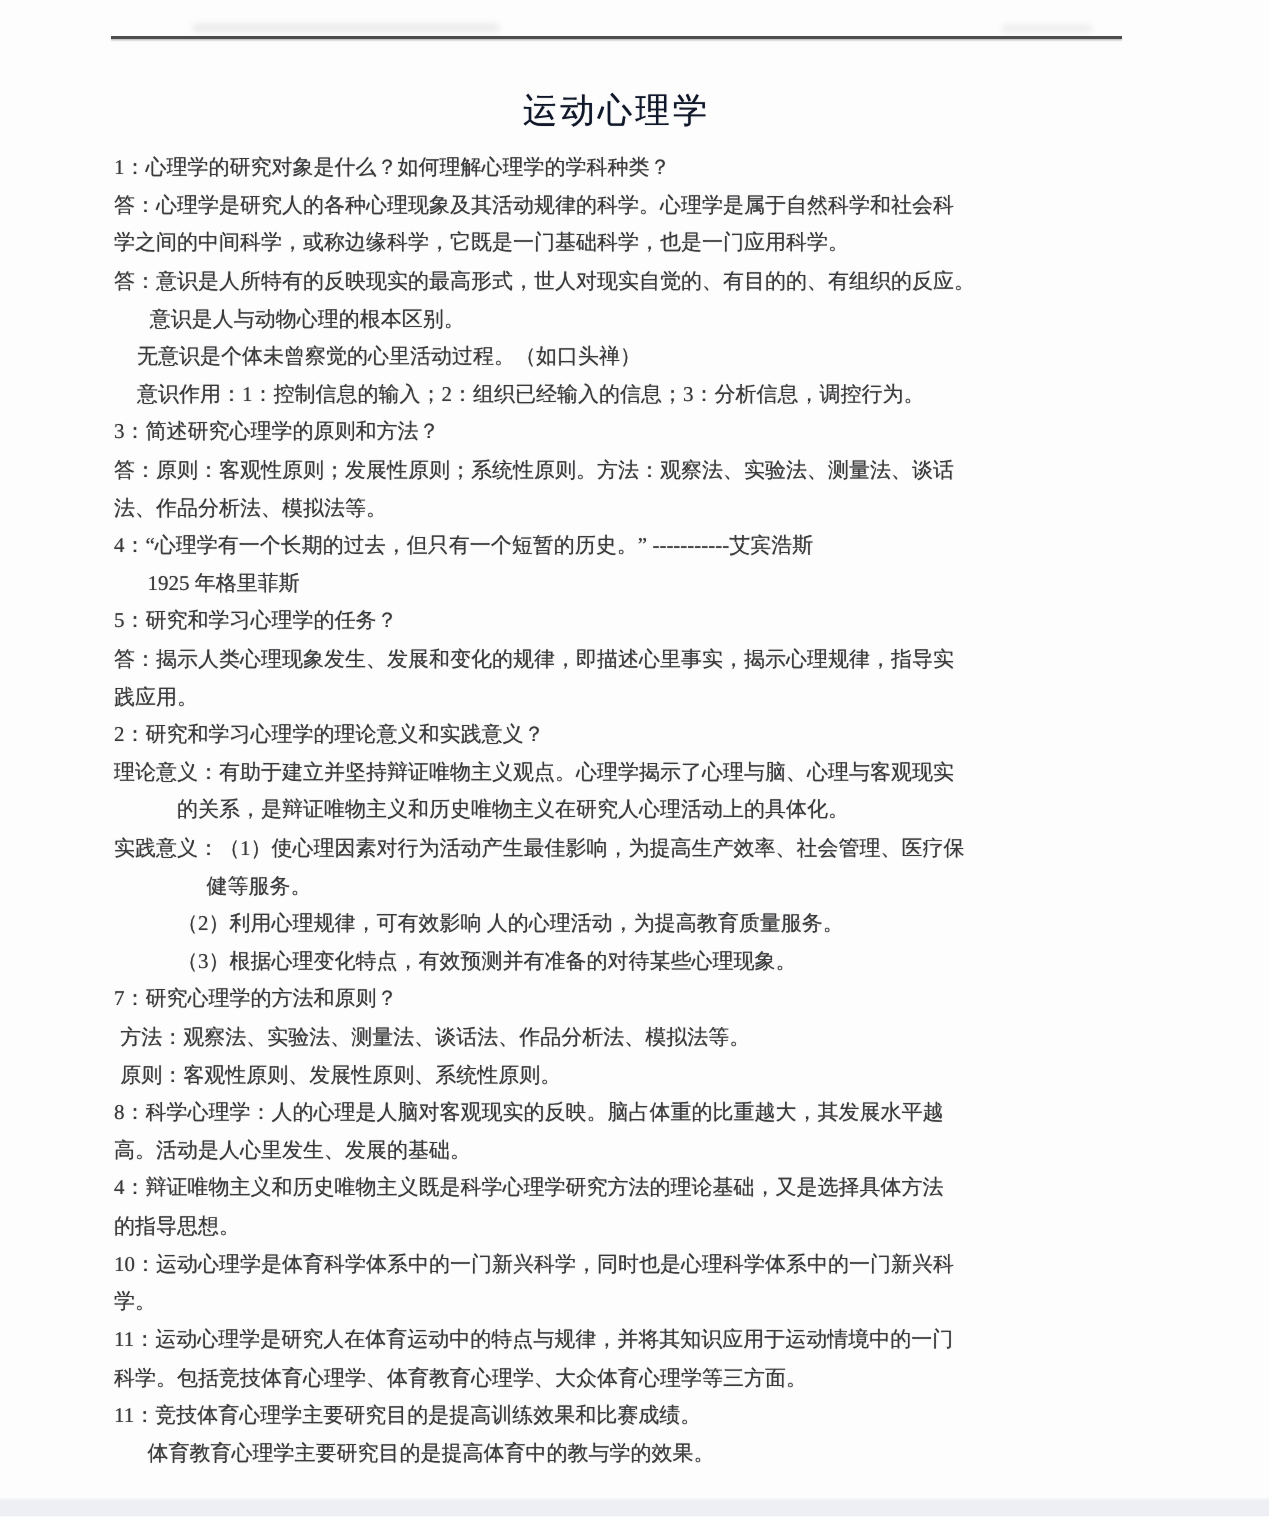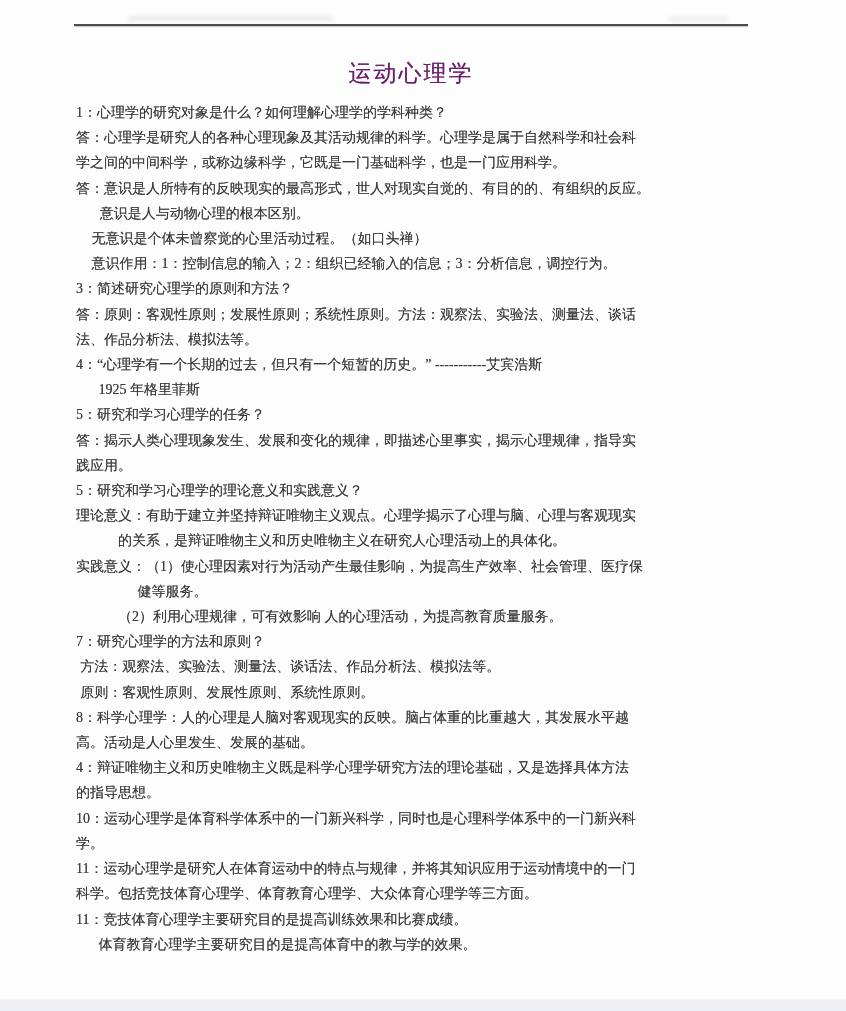--- a/index.html
+++ b/index.html
@@ -40,21 +40,21 @@
   .doc-title {
     position: absolute;
     left: 74px;
     top: 58px;
     width: 674px;
     margin: 0;
     text-align: center;
     font-size: 23px;
     font-weight: normal;
     letter-spacing: 2px;
-    color: #701a75;
+    color: #0f172a;
     text-shadow: 0 0 0.6px rgba(59,59,61,0.75);
   }
   .doc-body {
     position: absolute;
     left: 76px;
     top: 100px;
     width: 700px;
     color: #3b3b3d;
     font-size: 14px;
     line-height: 25.2px;
@@ -91,26 +91,27 @@
       <div class="line" style="padding-left: 1.1em;">无意识是个体未曾察觉的心里活动过程。（如口头禅）</div>
       <div class="line" style="padding-left: 1.1em;">意识作用：1：控制信息的输入；2：组织已经输入的信息；3：分析信息，调控行为。</div>
       <div class="line">3：简述研究心理学的原则和方法？</div>
       <div class="line">答：原则：客观性原则；发展性原则；系统性原则。方法：观察法、实验法、测量法、谈话</div>
       <div class="line">法、作品分析法、模拟法等。</div>
       <div class="line">4：“心理学有一个长期的过去，但只有一个短暂的历史。” -----------艾宾浩斯</div>
       <div class="line" style="padding-left: 1.6em;">1925 年格里菲斯</div>
       <div class="line">5：研究和学习心理学的任务？</div>
       <div class="line">答：揭示人类心理现象发生、发展和变化的规律，即描述心里事实，揭示心理规律，指导实</div>
       <div class="line">践应用。</div>
-      <div class="line">5：研究和学习心理学的理论意义和实践意义？</div>
+      <div class="line">2：研究和学习心理学的理论意义和实践意义？</div>
       <div class="line">理论意义：有助于建立并坚持辩证唯物主义观点。心理学揭示了心理与脑、心理与客观现实</div>
       <div class="line" style="padding-left: 3em;">的关系，是辩证唯物主义和历史唯物主义在研究人心理活动上的具体化。</div>
       <div class="line">实践意义：（1）使心理因素对行为活动产生最佳影响，为提高生产效率、社会管理、医疗保</div>
       <div class="line" style="padding-left: 4.4em;">健等服务。</div>
       <div class="line" style="padding-left: 3em;">（2）利用心理规律，可有效影响 人的心理活动，为提高教育质量服务。</div>
+      <div class="line" style="padding-left: 3em;">（3）根据心理变化特点，有效预测并有准备的对待某些心理现象。</div>
       <div class="line">7：研究心理学的方法和原则？</div>
       <div class="line" style="padding-left: 0.3em;">方法：观察法、实验法、测量法、谈话法、作品分析法、模拟法等。</div>
       <div class="line" style="padding-left: 0.3em;">原则：客观性原则、发展性原则、系统性原则。</div>
       <div class="line">8：科学心理学：人的心理是人脑对客观现实的反映。脑占体重的比重越大，其发展水平越</div>
       <div class="line">高。活动是人心里发生、发展的基础。</div>
       <div class="line">4：辩证唯物主义和历史唯物主义既是科学心理学研究方法的理论基础，又是选择具体方法</div>
       <div class="line">的指导思想。</div>
       <div class="line">10：运动心理学是体育科学体系中的一门新兴科学，同时也是心理科学体系中的一门新兴科</div>
       <div class="line">学。</div>
       <div class="line">11：运动心理学是研究人在体育运动中的特点与规律，并将其知识应用于运动情境中的一门</div>

